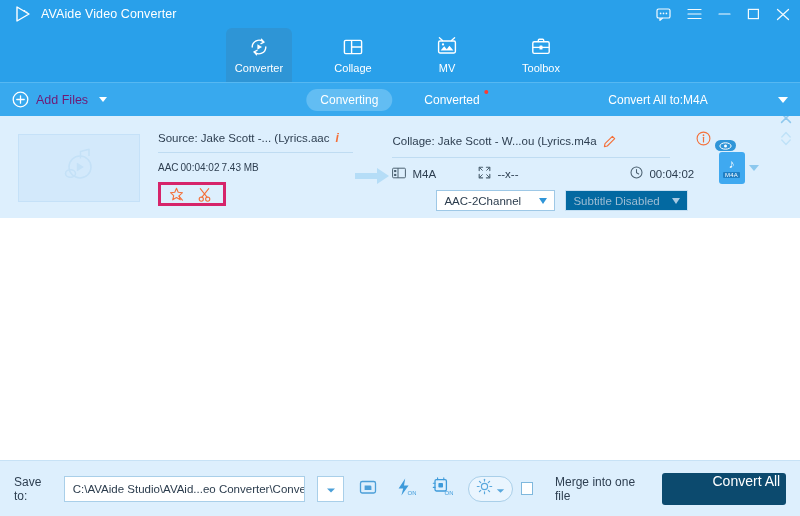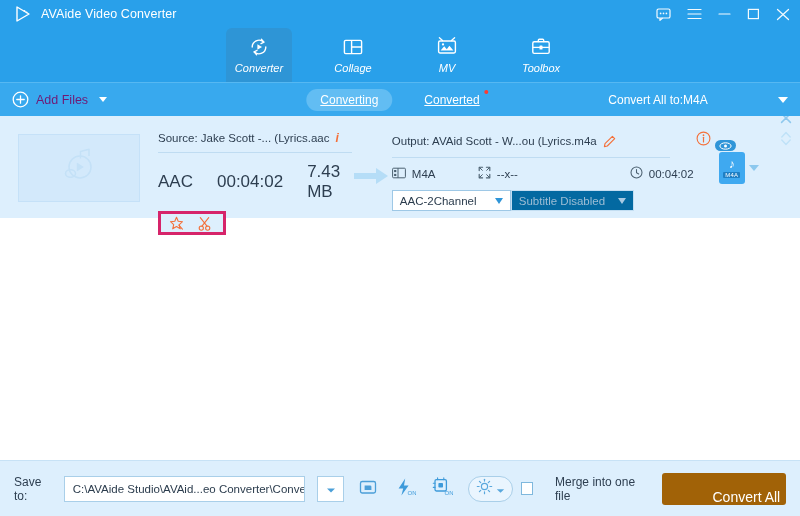--- a/index.html
+++ b/index.html
@@ -23,21 +23,20 @@
   .app-title { color: #ffffff; font-size: 12.5px; letter-spacing: .1px; }
   .win-btns { margin-left: auto; display: flex; align-items: center; gap: 16px; }
   .win-btn { color: #fff; opacity: .95; display: flex; align-items: center; justify-content: center; }
   .win-btn svg { display: block; }
 
   
   .navbar {
     height: 54px; flex: 0 0 54px; background: #29a0ea;
     display: flex; align-items: stretch; justify-content: center; gap: 0;
     position: relative;
-    font-style: italic;
   }
   .nav-tab {
     width: 66px; display: flex; flex-direction: column; align-items: center; justify-content: center;
     gap: 4px; color: #ffffff; font-size: 11px; border-radius: 6px 6px 0 0; margin: 0 14px;
     position: relative;
   }
   .nav-tab.active { background: #2e95d6; }
   .nav-tab .nav-label { font-size: 11px; line-height: 12px; }
   .nav-icon { width: 22px; height: 22px; display: block; }
 
@@ -45,21 +44,21 @@
   .actionbar {
     height: 34px; flex: 0 0 34px; background: #38a9ee;
     display: flex; align-items: center; padding: 0 12px; position: relative;
     border-top: 1px solid #56b8f2;
   }
   .addfiles { display: flex; align-items: center; gap: 7px; color: #701a75; font-size: 12.5px; }
   .addfiles .plus { width: 17px; height: 17px; }
   .caret-white { width: 0; height: 0; border-left: 4.5px solid transparent; border-right: 4.5px solid transparent; border-top: 5px solid #ffffff; margin-left: 4px; }
 
   .seg-tabs { position: absolute; left: 50%; transform: translateX(-50%); display: flex; align-items: center; gap: 18px; }
-  .seg-tab { color: #ffffff; font-size: 12px; padding: 4px 14px; border-radius: 11px; position: relative; text-decoration: underline; }
+  .seg-tab { color: #ffffff; font-size: 12px; padding: 4px 14px; border-radius: 11px; position: relative; }
   .seg-tab.active { background: #62bdf3; }
   .seg-dot { position: absolute; top: 1px; right: 5px; width: 4px; height: 4px; border-radius: 50%; background: #ff3b30; }
 
   .convert-all-to { margin-left: auto; display: flex; align-items: center; gap: 0; color: #ffffff; font-size: 12px; }
   .cav-select { display: flex; align-items: center; gap: 6px; min-width: 105px; }
   .cav-value { font-size: 12px; color: #fff; }
   .cav-caret { margin-left: auto; width: 0; height: 0; border-left: 5px solid transparent; border-right: 5px solid transparent; border-top: 6px solid #ffffff; }
 
   
   .content { flex: 1 1 auto; background: #ffffff; position: relative; overflow: hidden; }
@@ -72,42 +71,42 @@
     background: #d3e9fb; border: 1px solid #c5e1f8;
     display: flex; align-items: center; justify-content: center;
   }
   .thumb svg { opacity: .85; }
 
   .src-pane { width: 215px; margin-left: 18px; position: relative; padding-top: 3px; }
   .src-title-line { display: flex; align-items: center; gap: 6px; }
   .src-title { font-size: 11.5px; color: #2d3e50; white-space: nowrap; }
   .info-i { color: #f4703a; font-size: 12px; font-style: italic; font-weight: bold; }
   .hr-line { height: 1px; background: #bfdcf2; margin: 7px 0 9px 0; width: 100%; }
-  .meta-line { display: flex; align-items: center; gap: 24px; font-size: 17px; color: #2d3e50; }
+  .meta-line { display: flex; align-items: center; gap: 2px; font-size: 10px; color: #2d3e50; }
   .tools-box {
     margin-top: 9px; width: 68px; height: 24px; border: 3px solid #d6246a;
     display: flex; align-items: center; gap: 13px; padding-left: 8px;
     background: #ddeffd;
   }
   .tool-icon { width: 15px; height: 15px; display: block; }
 
   .arrow-mid { width: 44px; display: flex; align-items: center; justify-content: center; padding-top: 38px; }
 
   .out-pane { flex: 1 1 auto; padding-top: 3px; margin-right: 8px; position: relative; }
   .out-title-line { display: flex; align-items: center; gap: 6px; }
   .out-title { font-size: 11.5px; color: #2d3e50; white-space: nowrap; }
   .pencil { width: 13px; height: 13px; }
   .out-info { margin-left: 74px; }
   .out-hr { height: 1px; background: #bfdcf2; margin: 7px 0 8px 0; width: 278px; }
   .out-meta { display: flex; align-items: center; font-size: 11.5px; color: #2d3e50; }
   .om-item { display: flex; align-items: center; gap: 6px; }
   .om-fmt { width: 86px; }
   .om-res { width: 152px; }
   .om-dur { }
-  .out-selects { display: flex; align-items: flex-start; margin-top: 9px; }
+  .out-selects { display: flex; align-items: flex-start; gap: 10px; margin-top: 9px; margin-left: 44px; }
   .sel {
     height: 21px; display: flex; align-items: center; padding: 0 7px;
     border: 1px solid #9ec8e6; background: #ffffff; font-size: 11.5px; color: #2b3c4d;
     min-width: 119px; position: relative;
   }
   .sel.disabled { background: #0369a1; border-color: #c3def2; color: #9dbdd4; }
   .sel .sel-caret { position: absolute; right: 7px; width: 0; height: 0; border-left: 4.5px solid transparent; border-right: 4.5px solid transparent; border-top: 6px solid #2f95d8; }
   .sel.disabled .sel-caret { border-top-color: #a8cae3; }
   .sel-w2 { min-width: 123px; }
 
@@ -136,22 +135,22 @@
   }
   .mini-btn { width: 26px; height: 26px; display: flex; align-items: center; justify-content: center; margin-left: 4px; }
   .gear-btn {
     height: 26px; border: 1px solid #a9cfe9; border-radius: 13px; display: flex; align-items: center;
     gap: 3px; padding: 0 7px; margin-left: 6px; background: #eaf5fe;
   }
   .bottom-right { margin-left: auto; display: flex; align-items: center; gap: 16px; }
   .merge-wrap { display: flex; align-items: center; gap: 22px; font-size: 12px; color: #2d3e50; }
   .checkbox { width: 13px; height: 13px; border: 1px solid #7fb8dd; background: #fff; }
   .convert-all-btn {
-    width: 130px; height: 32px; background: #a16207; color: #ffffff; font-size: 14px;
-    display: flex; align-items: flex-end; justify-content: center; border-radius: 3px; padding-left: 45px;
+    width: 130px; height: 32px; background: #0c4a6e; color: #ffffff; font-size: 14px;
+    display: flex; align-items: flex-start; justify-content: center; border-radius: 3px; padding-left: 45px;
   }
 </style>
 </head>
 <body>
 
 <div class="app">
 
   <div class="titlebar">
     <div class="logo-wrap">
       <span class="logo-icon">
@@ -324,21 +323,21 @@
       <div class="arrow-mid">
         <span>
           <svg width="36" height="20" viewBox="0 0 36 20">
               <path d="M0 7 H22 V2 L34 10 L22 18 V13 H0 Z" fill="#b5ddf7"></path>
             </svg>
         </span>
       </div>
 
       <div class="out-pane">
         <div class="out-title-line">
-          <span class="out-title">Output: AVAid Scott - W...ou (Lyrics.m4a</span>
+          <span class="out-title">Collage: Jake Scott - W...ou (Lyrics.m4a</span>
           <span class="pencil">
             <svg width="13" height="13" viewBox="0 0 13 13">
                 <path d="M9.4 1.3 L11.7 3.6 L4.3 11 L1.4 11.6 L2 8.7 Z" fill="none" stroke="#f4703a" stroke-width="1.1" stroke-linejoin="round"></path>
               </svg>
           </span>
           <span class="out-info">
             <svg width="15" height="15" viewBox="0 0 15 15">
                 <circle cx="7.5" cy="7.5" r="6.4" fill="none" stroke="#f4703a" stroke-width="1.1"></circle>
                 <path d="M7.5 6.3 V11" stroke="#f4703a" stroke-width="1.2" stroke-linecap="round"></path>
                 <circle cx="7.5" cy="4.2" r=".85" fill="#f4703a"></circle>

